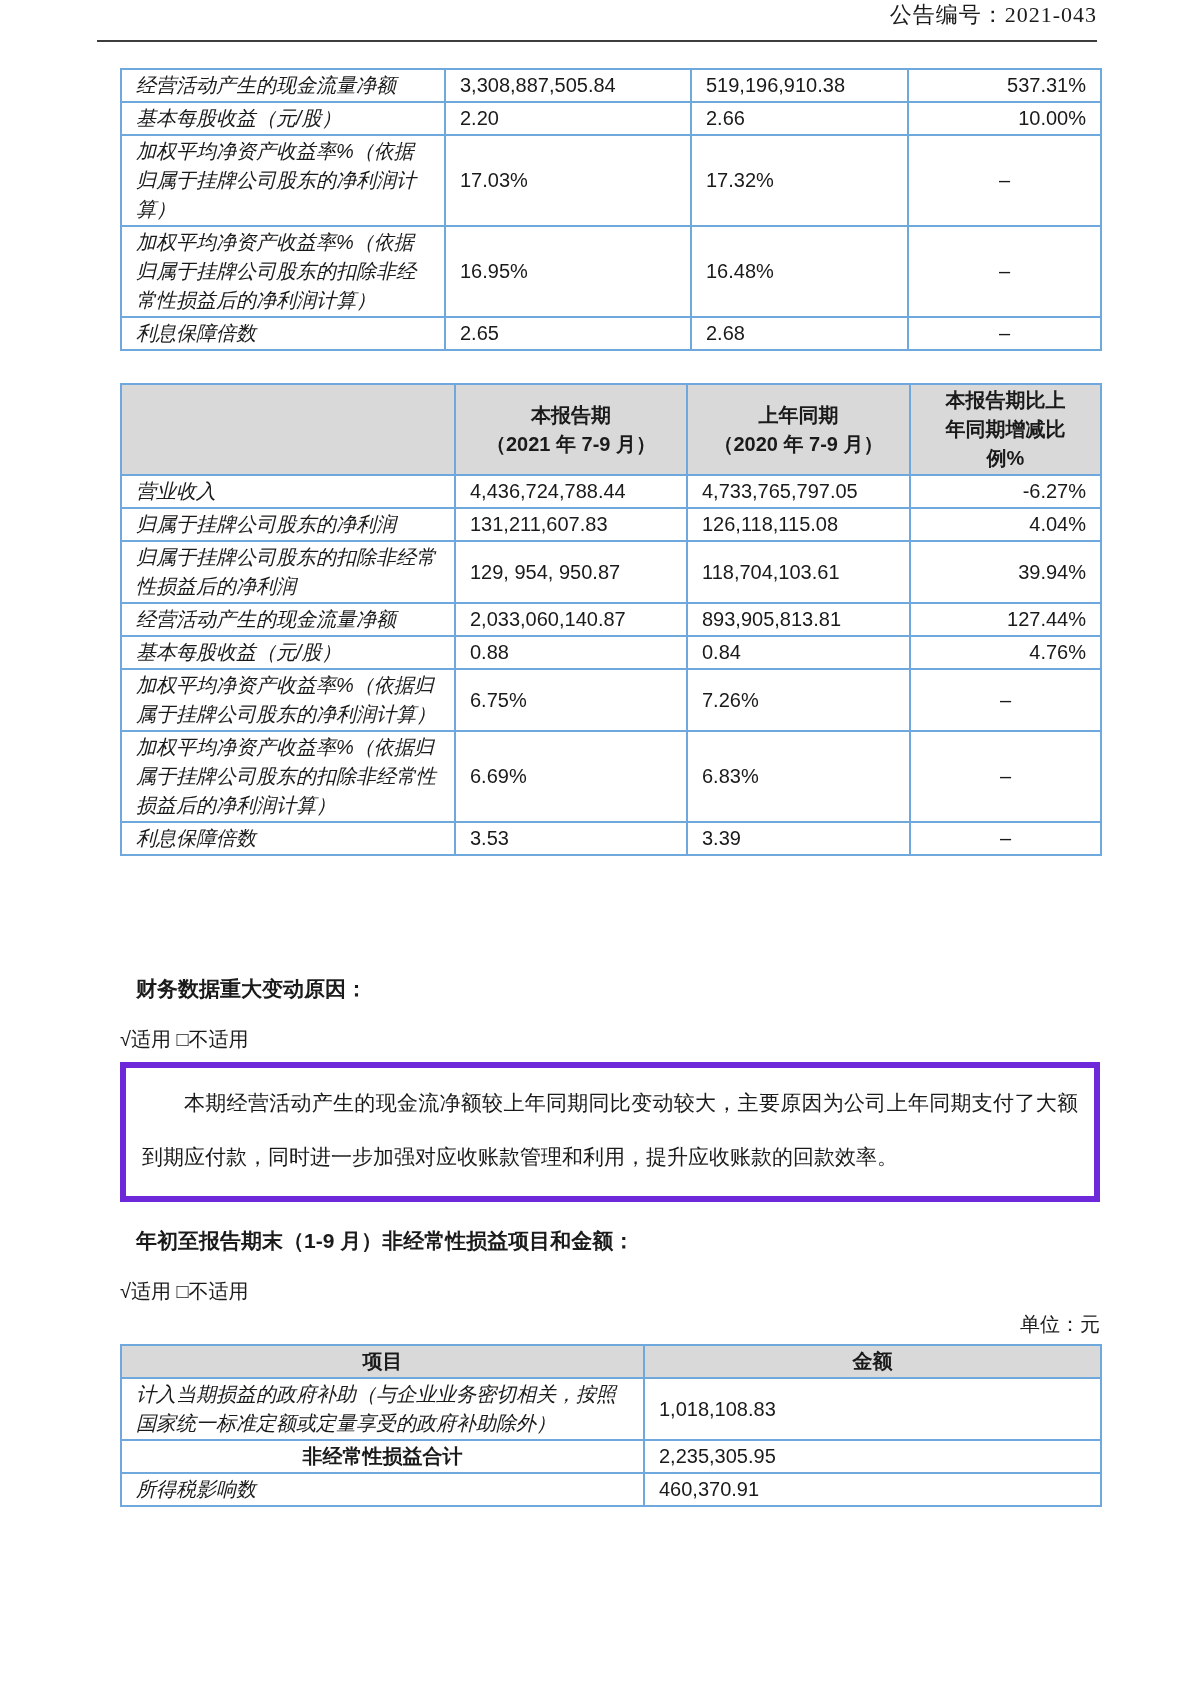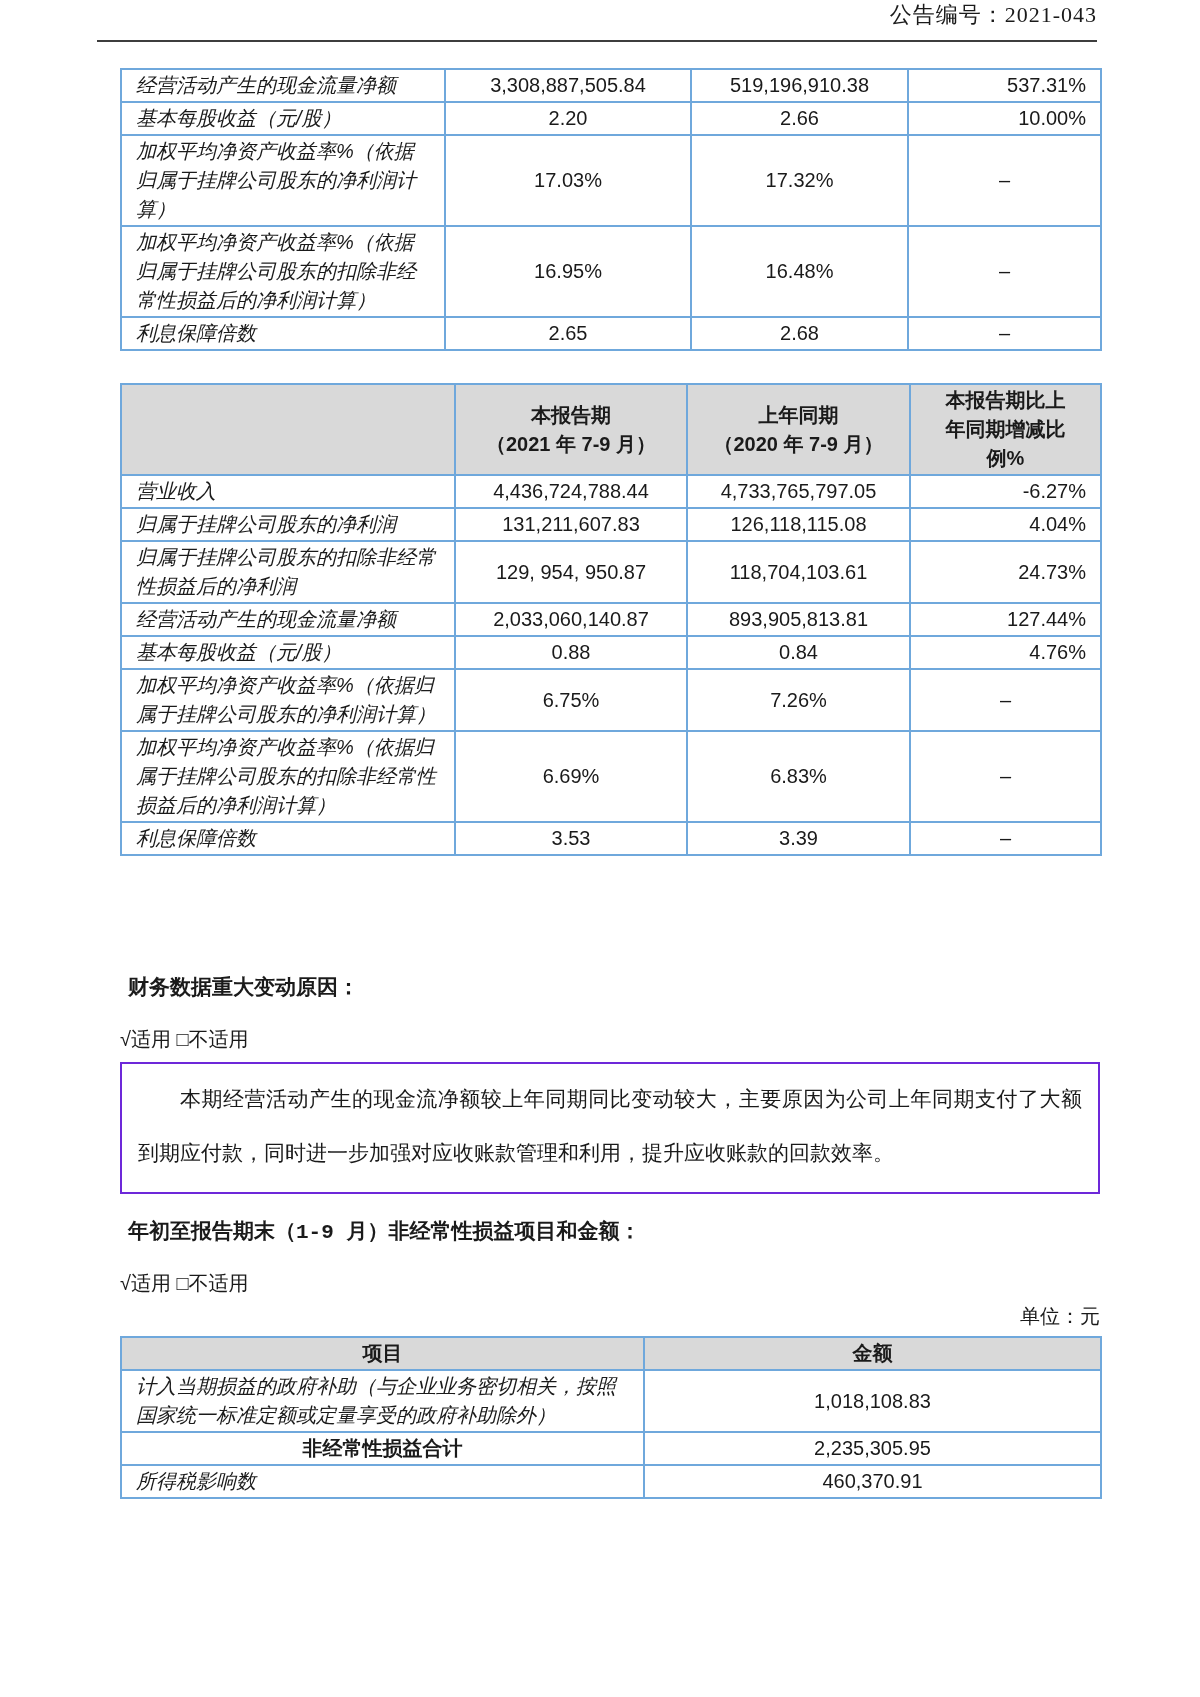--- a/index.html
+++ b/index.html
@@ -44,47 +44,46 @@
     line-height: 29px;
     vertical-align: middle;
   }
   .fin-table th {
     background: #D9D9D9;
     font-weight: bold;
     text-align: center;
     white-space: pre-line;
   }
   .t-label  { text-align: left; font-style: italic; }
-  .t-num    { text-align: center; }
+  .t-num    { text-align: left; }
   .t-chg    { text-align: right; }
   .t-dash   { text-align: center; vertical-align: top; padding-top: 3px; }
   .t-center-bold { text-align: center; font-weight: bold; }
 
   .tbl-1 { margin-top: 26px; }
   .tbl-2 { margin-top: 32px; }
   .tbl-3 { margin-top: 6px; }
 
   
   .section-title {
     font-size: 21px;
     font-weight: bold;
-    margin: 8px;
+    margin: 16px;
     line-height: 30px;
-    font-family: Liberation Mono, monospace;
   }
   .section-title-1 { margin-top: 118px; }
   .section-title-2 { margin-top: 24px; }
   .applicable-line {
     font-size: 20px;
     line-height: 30px;
     margin-top: 20px;
   }
   .note-box {
     margin-top: 8px;
-    border: 2px solid #6d28d9;
+    border: 6px solid #6d28d9;
     padding: 8px 16px 12px 16px;
     font-size: 21px;
     line-height: 54px;
     text-align: justify;
     text-indent: 2em;
   }
   .unit-line {
     font-size: 20px;
     text-align: right;
     line-height: 28px;
@@ -167,21 +166,21 @@
       <tr>
         <td class="t-label">归属于挂牌公司股东的净利润</td>
         <td class="t-num">131,211,607.83</td>
         <td class="t-num">126,118,115.08</td>
         <td class="t-chg">4.04%</td>
       </tr>
       <tr>
         <td class="t-label">归属于挂牌公司股东的扣除非经常性损益后的净利润</td>
         <td class="t-num">129, 954, 950.87</td>
         <td class="t-num">118,704,103.61</td>
-        <td class="t-chg">24.73%</td>
+        <td class="t-chg">39.94%</td>
       </tr>
       <tr>
         <td class="t-label">经营活动产生的现金流量净额</td>
         <td class="t-num">2,033,060,140.87</td>
         <td class="t-num">893,905,813.81</td>
         <td class="t-chg">127.44%</td>
       </tr>
       <tr>
         <td class="t-label">基本每股收益（元/股）</td>
         <td class="t-num">0.88</td>

